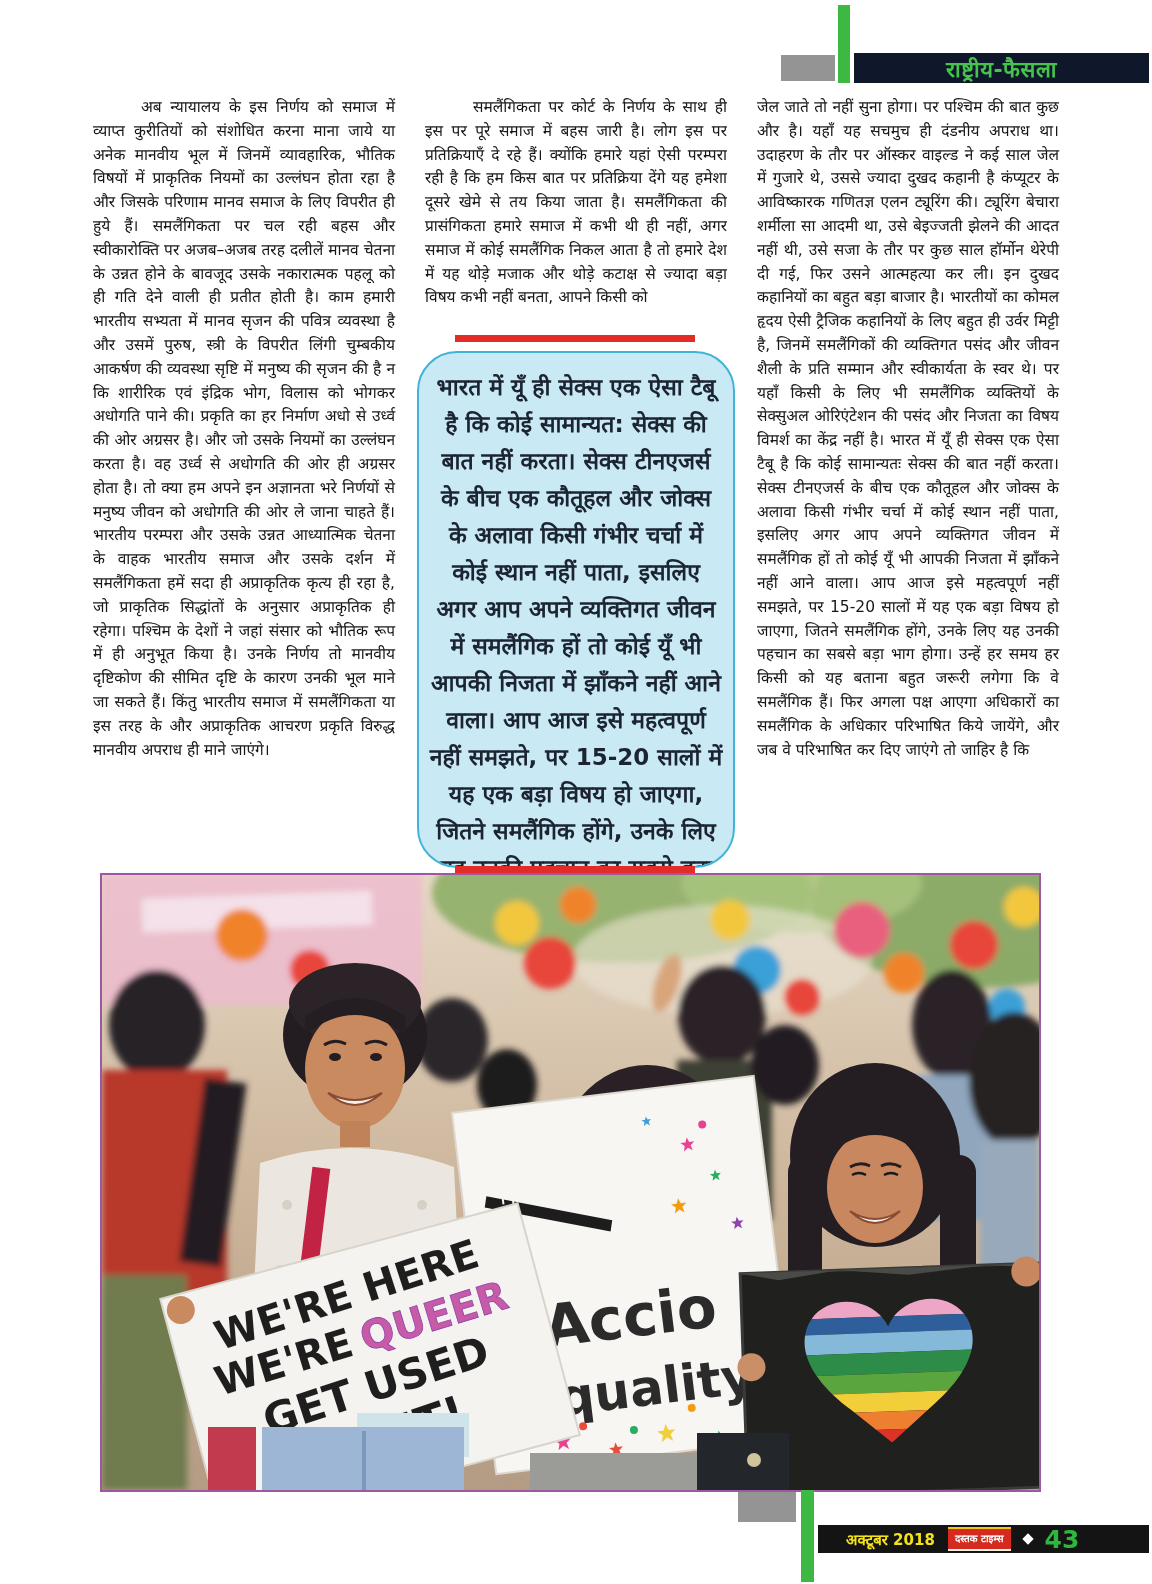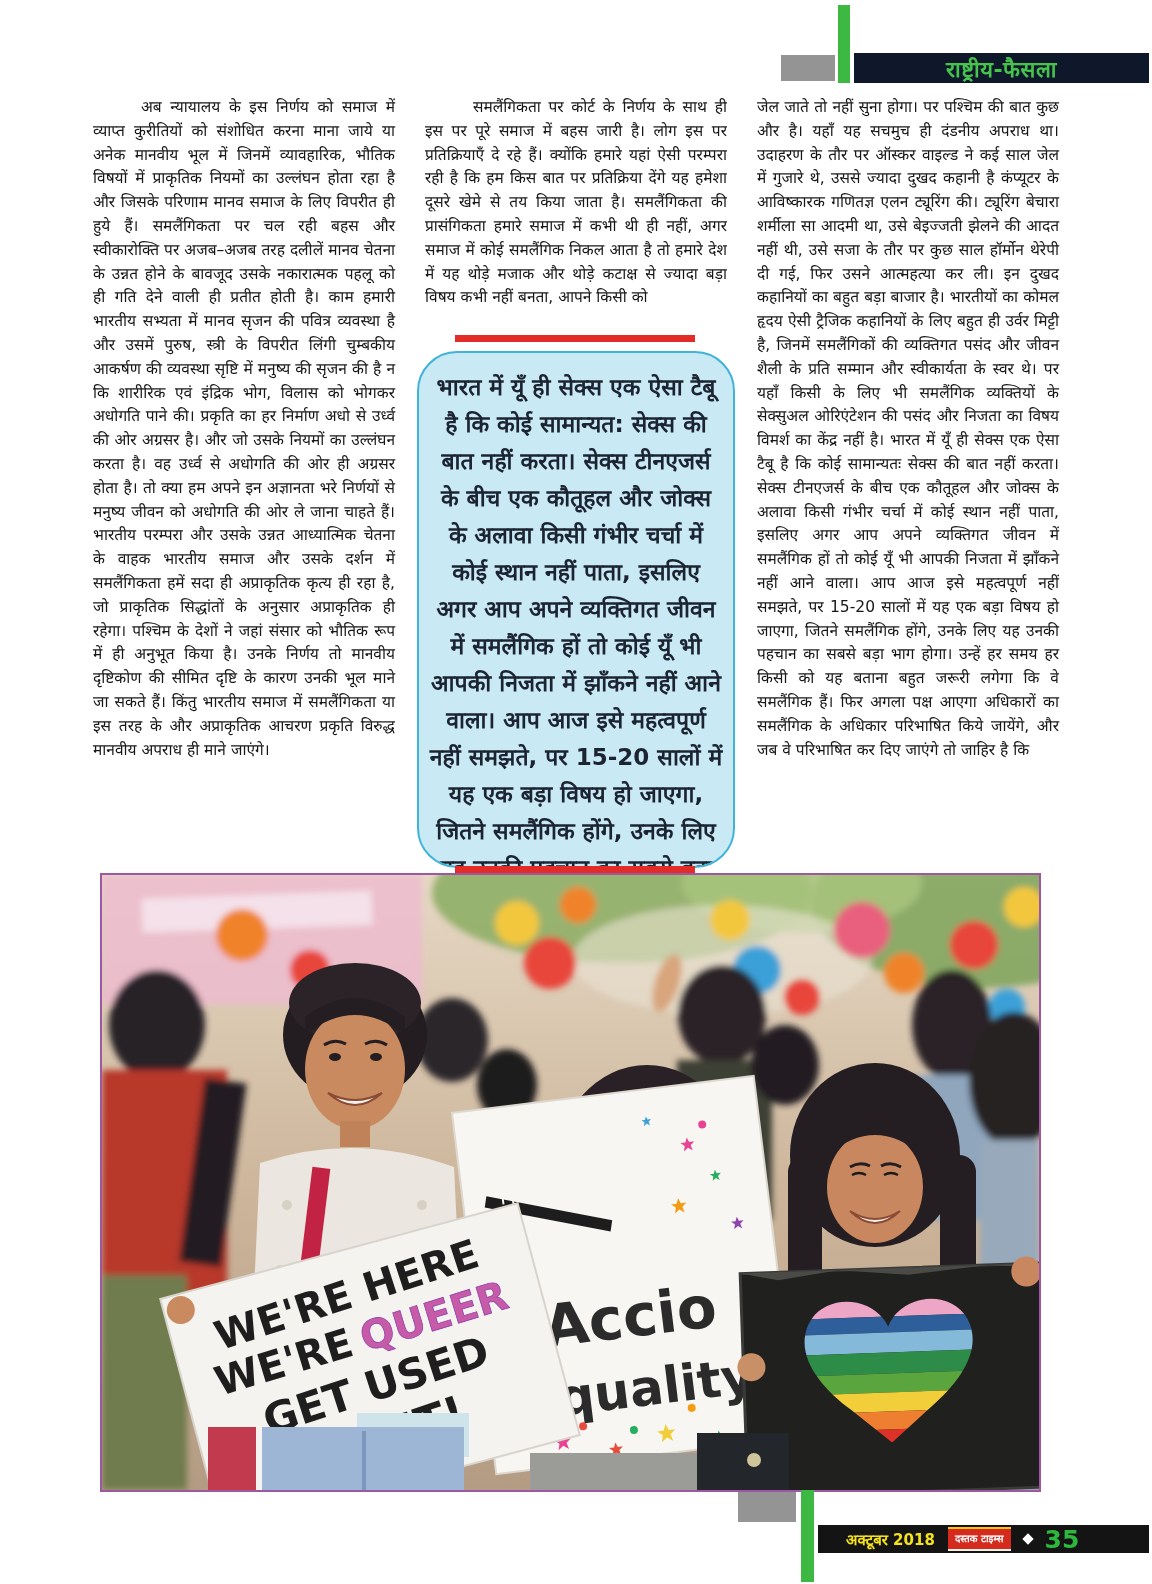--- a/index.html
+++ b/index.html
@@ -250,16 +250,16 @@
       </g>
     </svg>
   </div>
 
   <div class="ftr-gray"></div>
   <div class="ftr-green"></div>
   <div class="ftr-black">
     <span class="ftr-date">अक्टूबर 2018</span>
     <span class="logo">दस्तक टाइम्स</span>
     <span class="diamond"></span>
-    <span class="ftr-page">35</span>
+    <span class="ftr-page">43</span>
   </div>
 
 </div>
 
 </body></html>

